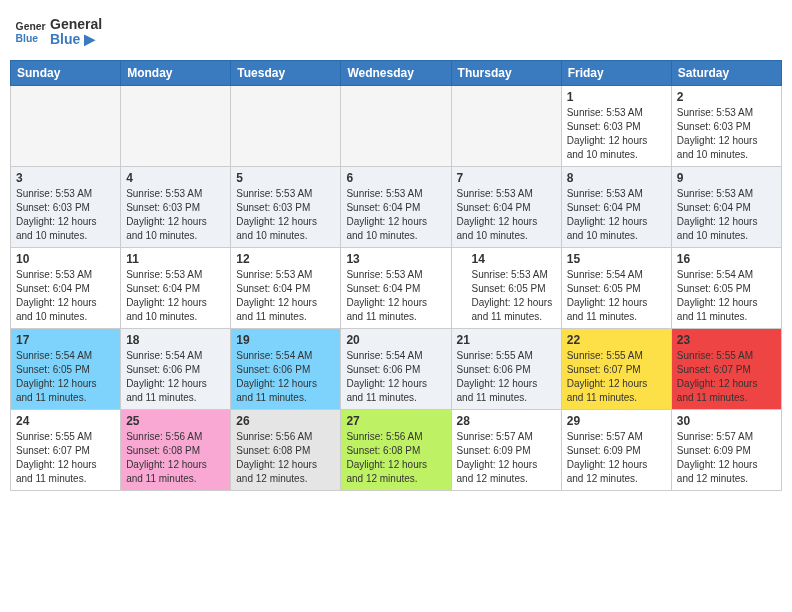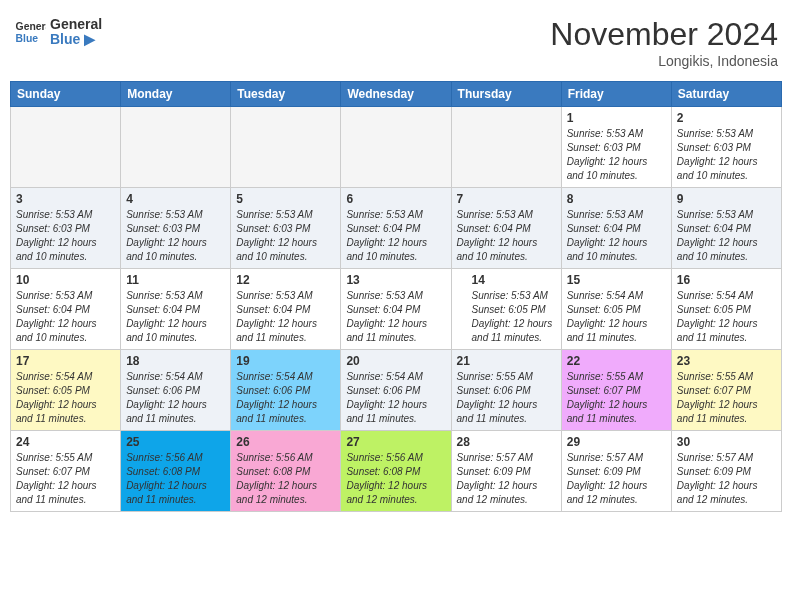--- a/index.html
+++ b/index.html
@@ -73,42 +73,37 @@
     }
     .day-num {
       font-weight: bold;
       font-size: 12px;
       margin-bottom: 2px;
     }
     .day-info {
       font-size: 10px;
       line-height: 1.4;
       color: #333;
-      font-style: italic;
     }
   </style>
 </head>
 <body>
 
 <div class="header">
   <div class="logo">
     <svg class="logo-icon" viewBox="0 0 40 40" xmlns="http://www.w3.org/2000/svg">
       <text x="2" y="18" font-size="13" font-weight="bold" fill="#333" font-family="Arial">General</text>
       <text x="2" y="32" font-size="13" font-weight="bold" fill="#3a7abf" font-family="Arial">Blue</text>
       <polygon points="60,10 80,10 70,22" fill="#3a7abf"></polygon>
     </svg>
     <div style="display:flex;flex-direction:column;line-height:1.1;">
       <span style="font-size:14px;font-weight:bold;color:#333;">General</span>
       <span style="font-size:14px;font-weight:bold;color:#3a7abf;">Blue ▶</span>
     </div>
   </div>
-  <div class="title-block">
-    <div class="month-title">November 2024</div>
-    <div class="location">Longikis, Indonesia</div>
-  </div>
 </div>
 
 <table class="calendar">
   <thead>
     <tr>
     <th>Sunday</th>
         <th>Monday</th>
         <th>Tuesday</th>
         <th>Wednesday</th>
         <th>Thursday</th>
@@ -186,59 +181,59 @@
         <td style="background: rgb(255, 255, 255);">
           <div class="day-num">15</div>
           <div class="day-info">Sunrise: 5:54 AM<br>Sunset: 6:05 PM<br>Daylight: 12 hours and 11 minutes.</div>
         </td>
         <td style="background: rgb(255, 255, 255); margin-top: 36px;">
           <div class="day-num">16</div>
           <div class="day-info">Sunrise: 5:54 AM<br>Sunset: 6:05 PM<br>Daylight: 12 hours and 11 minutes.</div>
         </td>
       </tr>
       <tr>
-        <td style="background: #fef9c3;">
+        <td style="background: #7dd3fc;">
           <div class="day-num">17</div>
           <div class="day-info">Sunrise: 5:54 AM<br>Sunset: 6:05 PM<br>Daylight: 12 hours and 11 minutes.</div>
         </td>
         <td style="background: rgb(238, 242, 247);">
           <div class="day-num">18</div>
           <div class="day-info">Sunrise: 5:54 AM<br>Sunset: 6:06 PM<br>Daylight: 12 hours and 11 minutes.</div>
         </td>
         <td style="background: #7dd3fc;">
           <div class="day-num">19</div>
           <div class="day-info">Sunrise: 5:54 AM<br>Sunset: 6:06 PM<br>Daylight: 12 hours and 11 minutes.</div>
         </td>
         <td style="background: rgb(238, 242, 247);">
           <div class="day-num">20</div>
           <div class="day-info">Sunrise: 5:54 AM<br>Sunset: 6:06 PM<br>Daylight: 12 hours and 11 minutes.</div>
         </td>
         <td style="background: rgb(238, 242, 247);">
           <div class="day-num">21</div>
           <div class="day-info">Sunrise: 5:55 AM<br>Sunset: 6:06 PM<br>Daylight: 12 hours and 11 minutes.</div>
         </td>
-        <td style="background: #f0abfc;">
+        <td style="background: #fde047;">
           <div class="day-num">22</div>
           <div class="day-info">Sunrise: 5:55 AM<br>Sunset: 6:07 PM<br>Daylight: 12 hours and 11 minutes.</div>
         </td>
-        <td style="background: #fef9c3;">
+        <td style="background: #ef4444;">
           <div class="day-num">23</div>
           <div class="day-info">Sunrise: 5:55 AM<br>Sunset: 6:07 PM<br>Daylight: 12 hours and 11 minutes.</div>
         </td>
       </tr>
       <tr>
         <td style="background: rgb(255, 255, 255);">
           <div class="day-num">24</div>
           <div class="day-info">Sunrise: 5:55 AM<br>Sunset: 6:07 PM<br>Daylight: 12 hours and 11 minutes.</div>
         </td>
-        <td style="background: #0ea5e9;">
+        <td style="background: #f9a8d4;">
           <div class="day-num">25</div>
           <div class="day-info">Sunrise: 5:56 AM<br>Sunset: 6:08 PM<br>Daylight: 12 hours and 11 minutes.</div>
         </td>
-        <td style="background: #f9a8d4;">
+        <td style="background: #e5e5e5;">
           <div class="day-num">26</div>
           <div class="day-info">Sunrise: 5:56 AM<br>Sunset: 6:08 PM<br>Daylight: 12 hours and 12 minutes.</div>
         </td>
         <td style="background: #bef264;">
           <div class="day-num">27</div>
           <div class="day-info">Sunrise: 5:56 AM<br>Sunset: 6:08 PM<br>Daylight: 12 hours and 12 minutes.</div>
         </td>
         <td style="background: rgb(255, 255, 255);">
           <div class="day-num">28</div>
           <div class="day-info">Sunrise: 5:57 AM<br>Sunset: 6:09 PM<br>Daylight: 12 hours and 12 minutes.</div>

